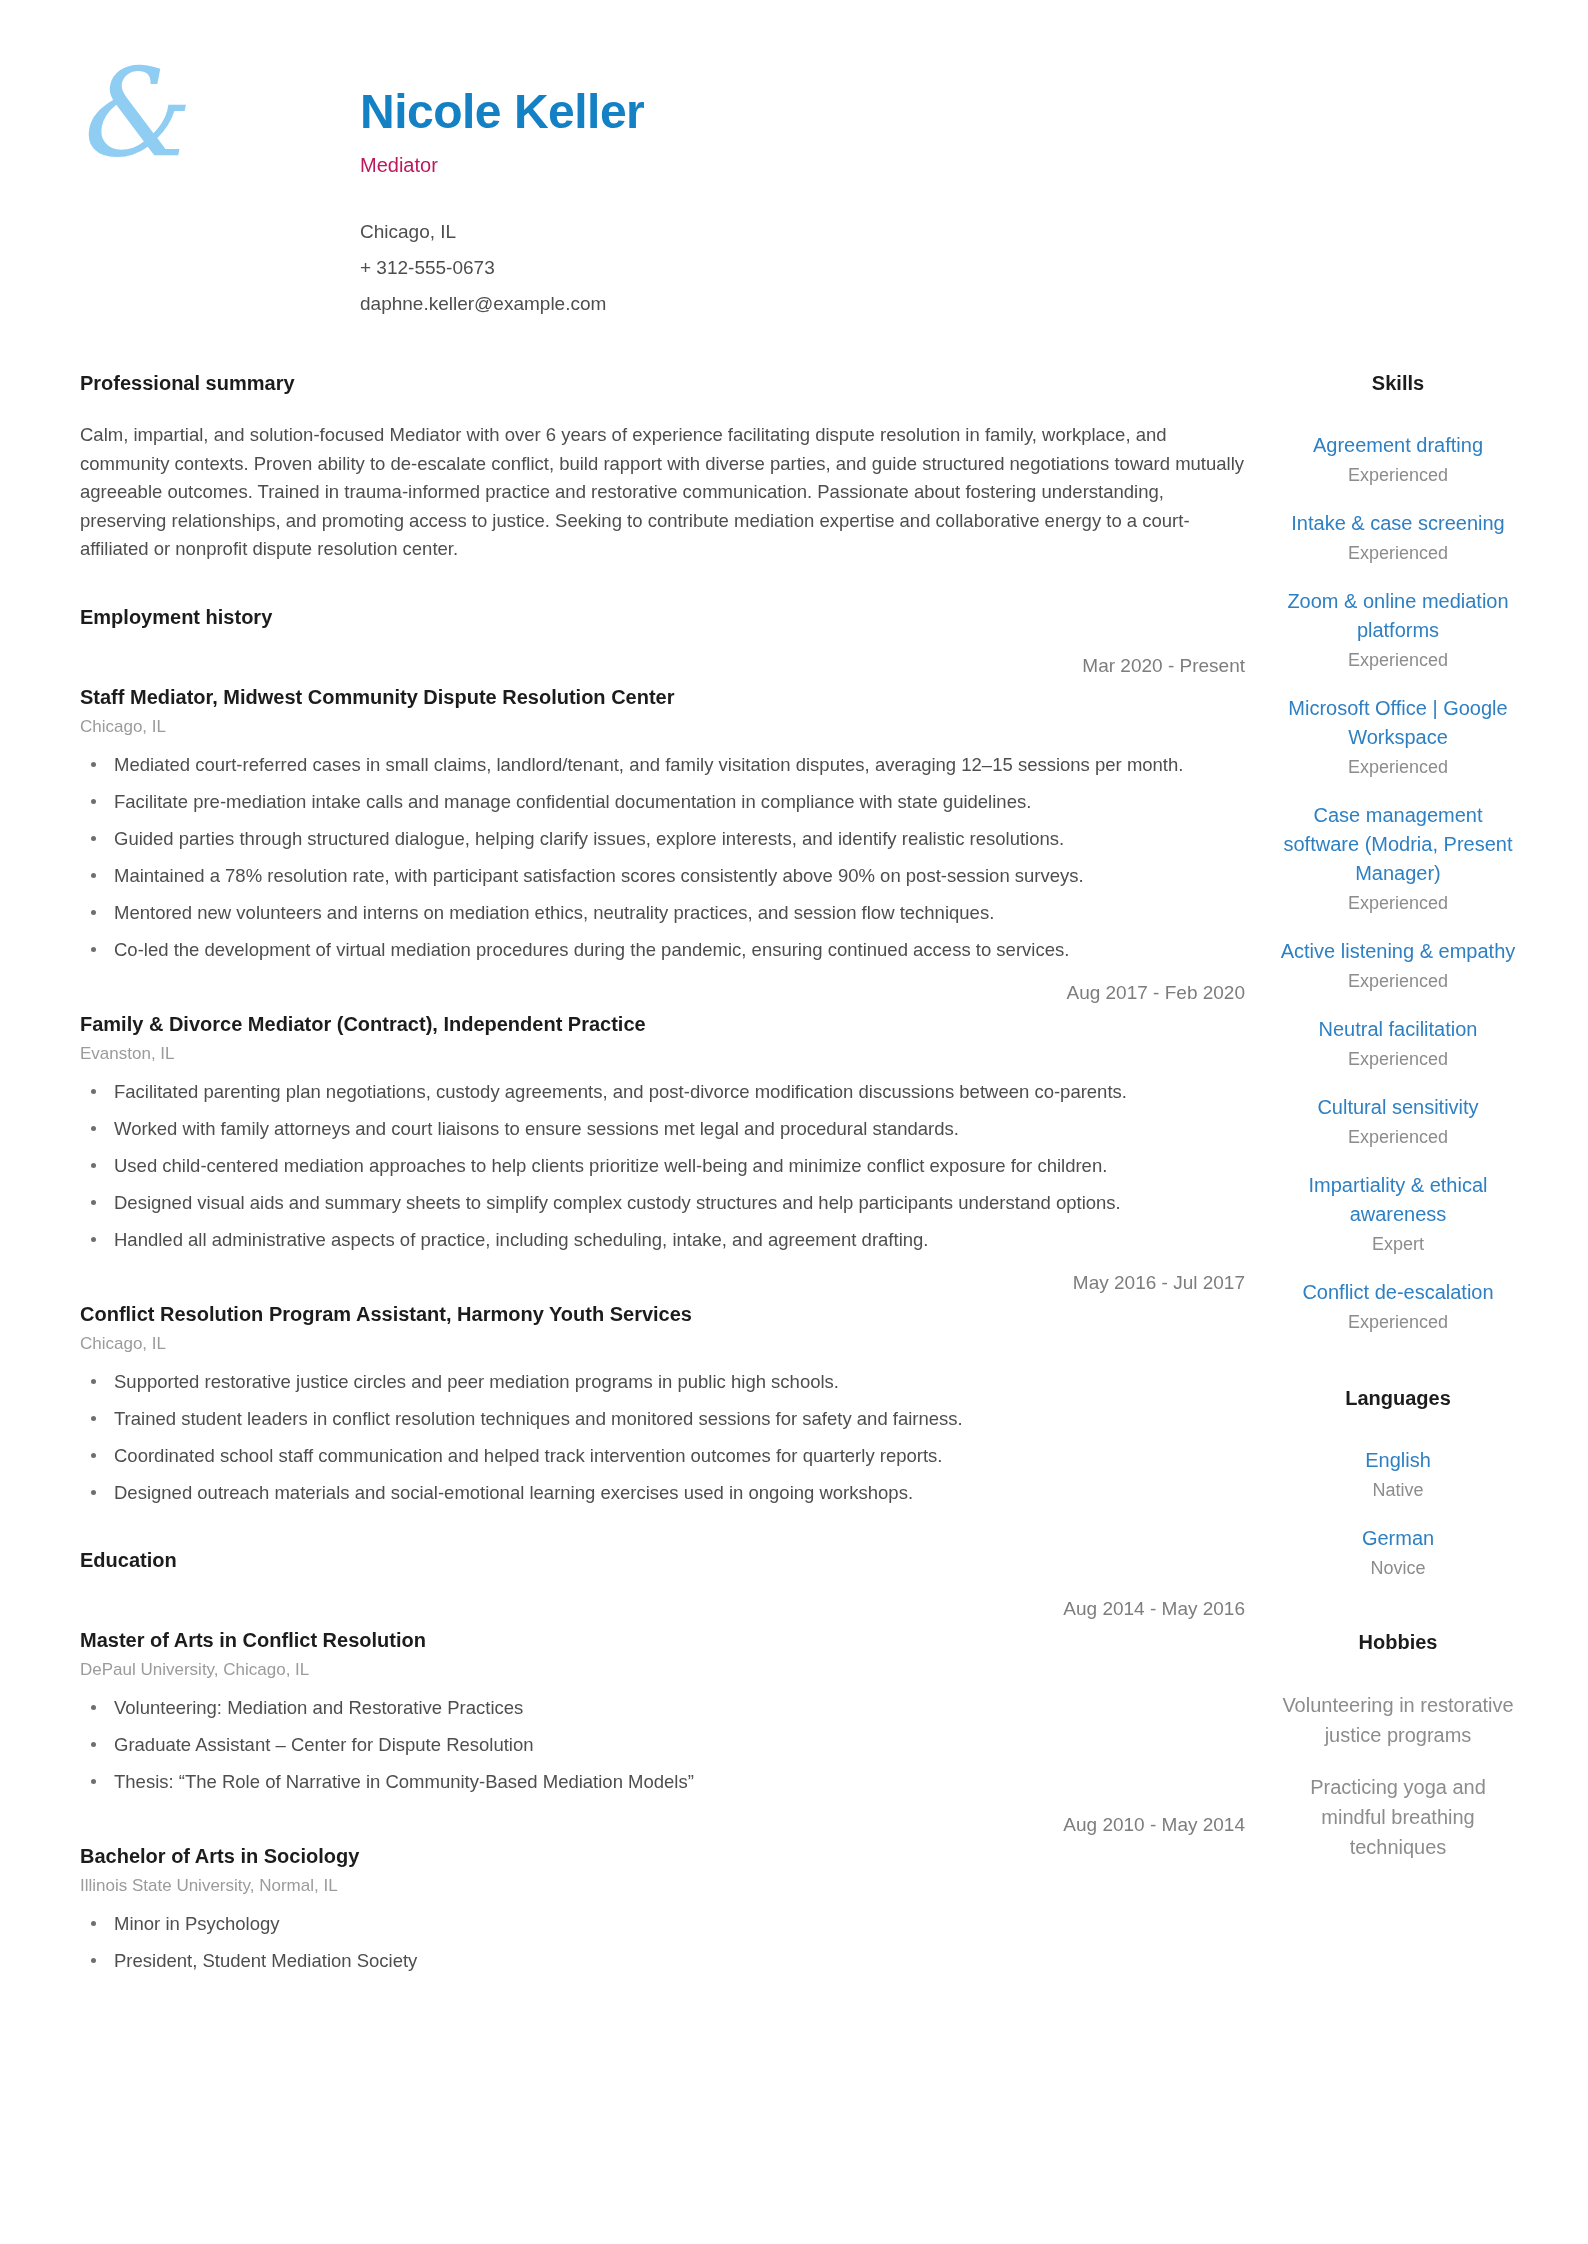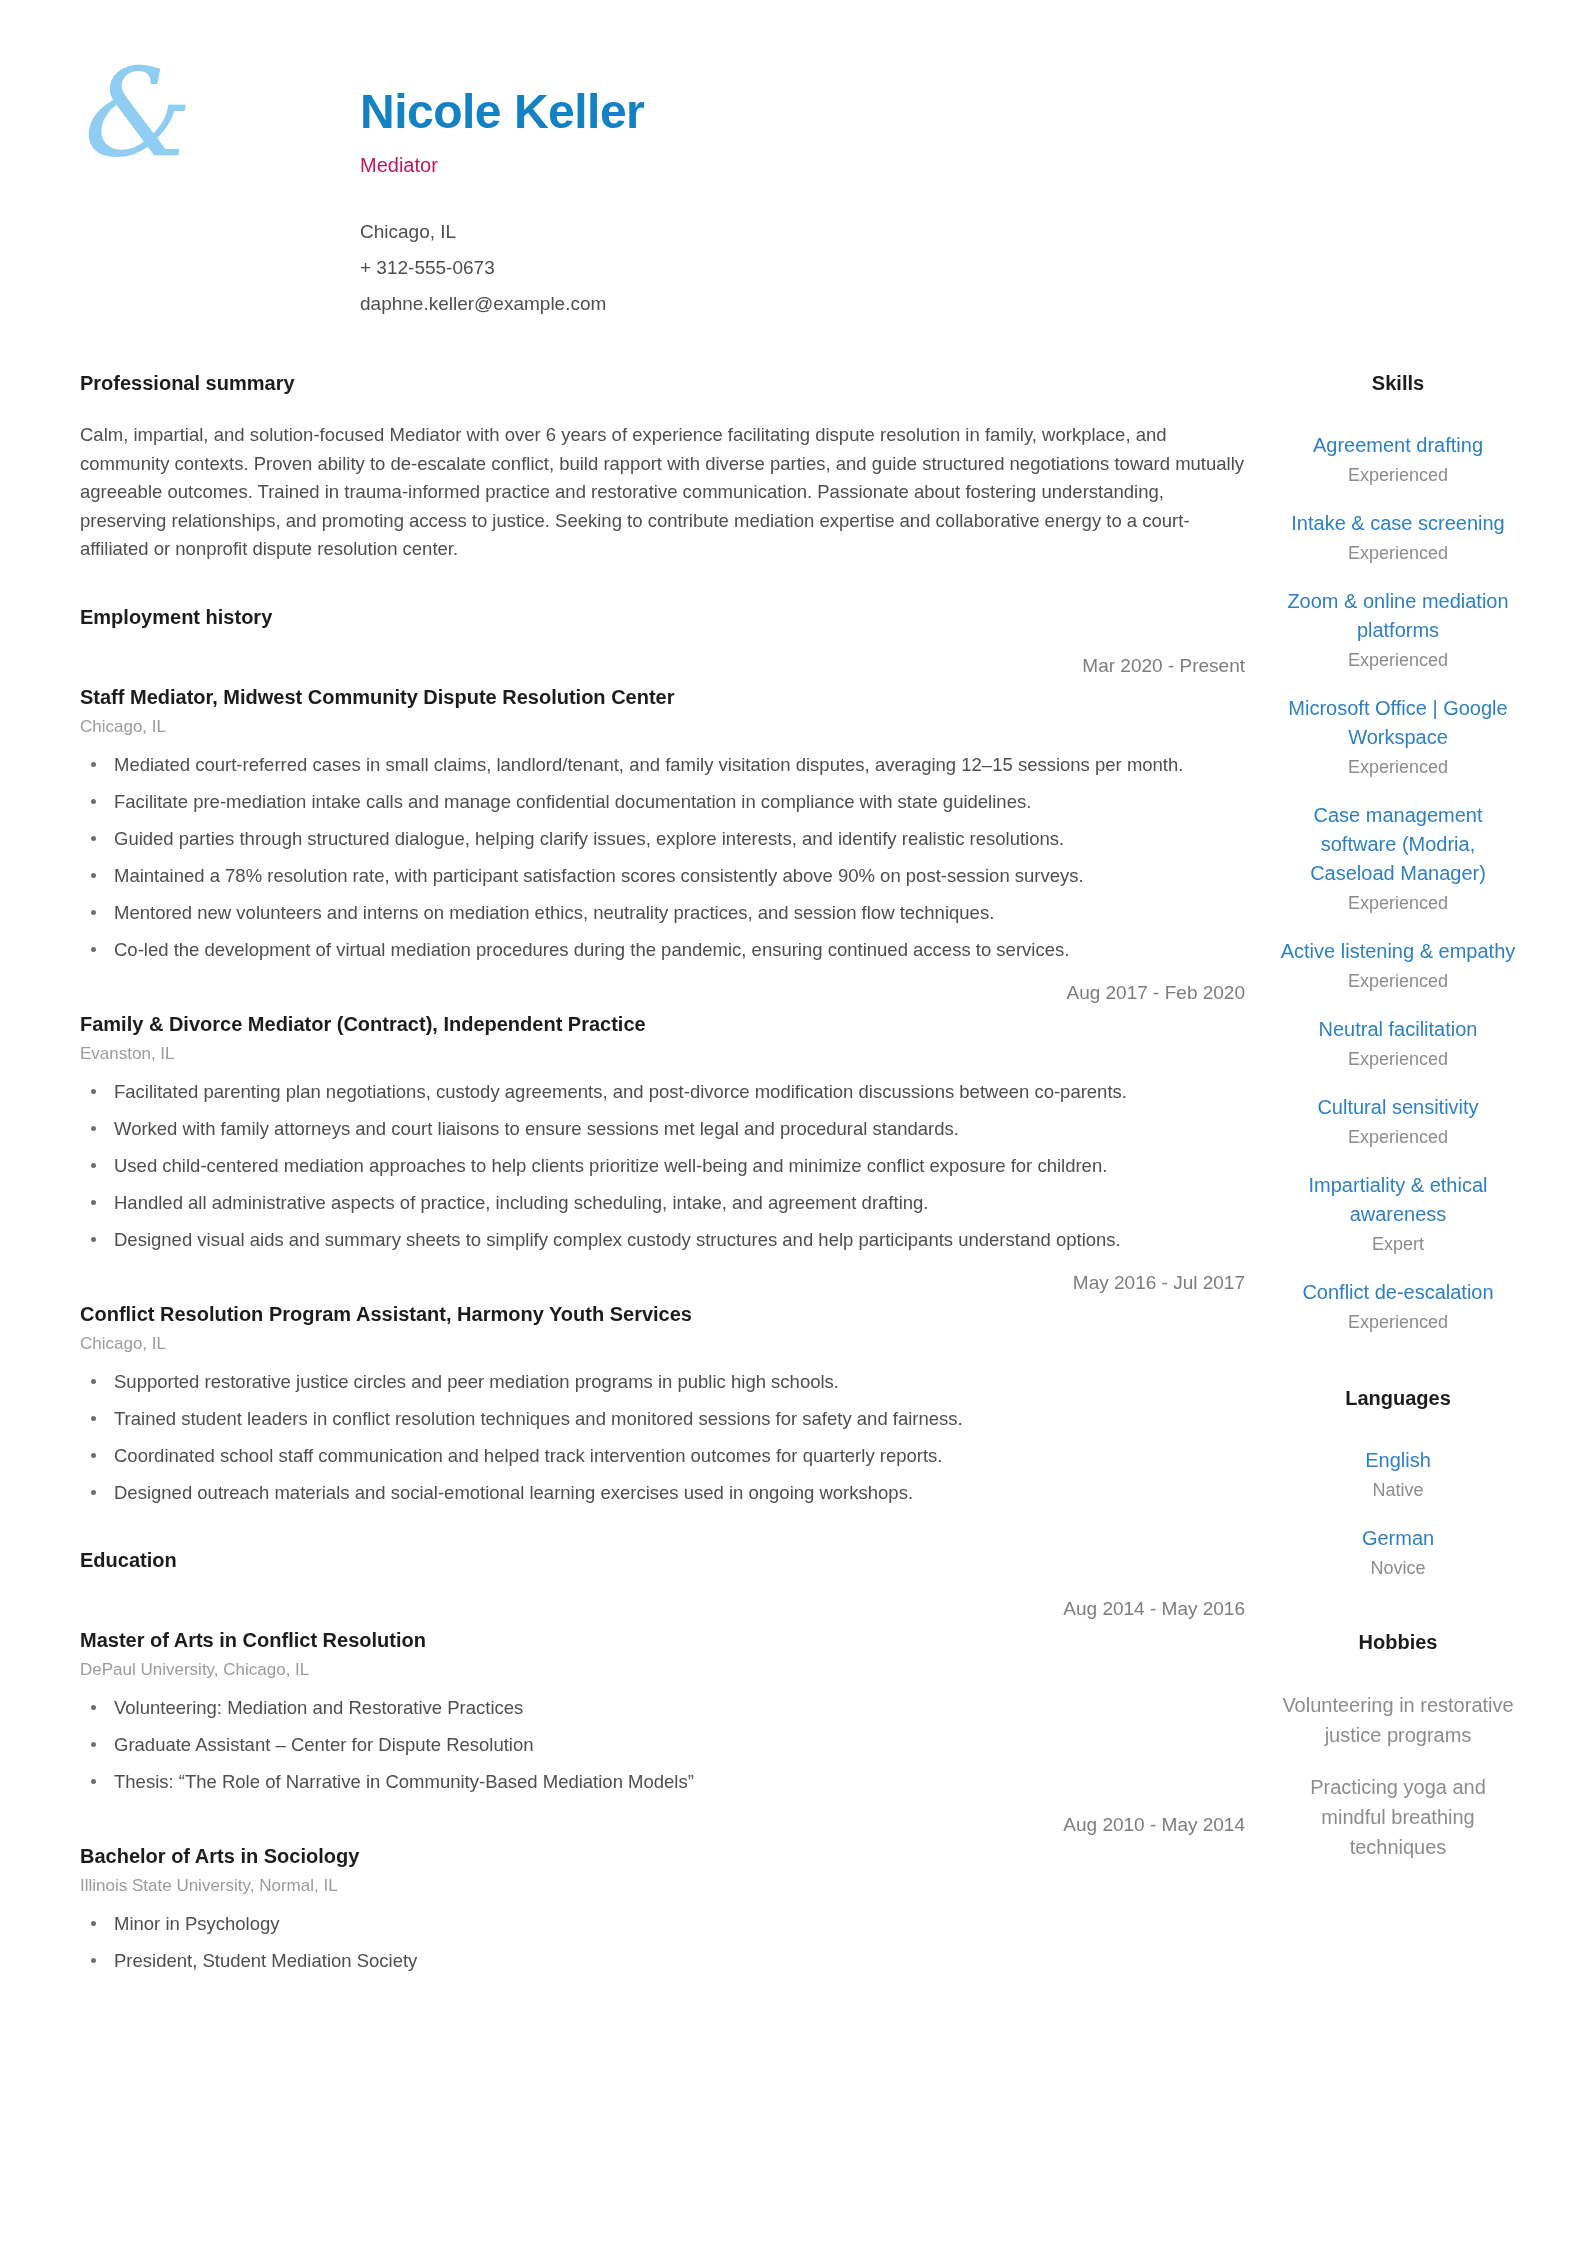--- a/index.html
+++ b/index.html
@@ -141,22 +141,22 @@
         </article>
 
         <article class="job">
           <div class="job-dates">Aug 2017 - Feb 2020</div>
           <div class="job-role">Family &amp; Divorce Mediator (Contract), Independent Practice</div>
           <div class="job-loc">Evanston, IL</div>
           <ul class="bullets">
             <li>Facilitated parenting plan negotiations, custody agreements, and post-divorce modification discussions between co-parents.</li>
             <li>Worked with family attorneys and court liaisons to ensure sessions met legal and procedural standards.</li>
             <li>Used child-centered mediation approaches to help clients prioritize well-being and minimize conflict exposure for children.</li>
+            <li>Designed visual aids and summary sheets to simplify complex custody structures and help participants understand options.</li>
             <li>Handled all administrative aspects of practice, including scheduling, intake, and agreement drafting.</li>
-            <li>Designed visual aids and summary sheets to simplify complex custody structures and help participants understand options.</li>
           </ul>
         </article>
 
         <article class="job">
           <div class="job-dates">May 2016 - Jul 2017</div>
           <div class="job-role">Conflict Resolution Program Assistant, Harmony Youth Services</div>
           <div class="job-loc">Chicago, IL</div>
           <ul class="bullets">
             <li>Supported restorative justice circles and peer mediation programs in public high schools.</li>
             <li>Trained student leaders in conflict resolution techniques and monitored sessions for safety and fairness.</li>
@@ -208,21 +208,21 @@
         </div>
         <div class="skill">
           <div class="skill-name">Zoom &amp; online mediation platforms</div>
           <div class="skill-level">Experienced</div>
         </div>
         <div class="skill">
           <div class="skill-name">Microsoft Office | Google Workspace</div>
           <div class="skill-level">Experienced</div>
         </div>
         <div class="skill">
-          <div class="skill-name">Case management software (Modria, Caseload Manager)</div>
+          <div class="skill-name">Case management software (Modria, Present Manager)</div>
           <div class="skill-level">Experienced</div>
         </div>
         <div class="skill">
           <div class="skill-name">Active listening &amp; empathy</div>
           <div class="skill-level">Experienced</div>
         </div>
         <div class="skill">
           <div class="skill-name">Neutral facilitation</div>
           <div class="skill-level">Experienced</div>
         </div>

